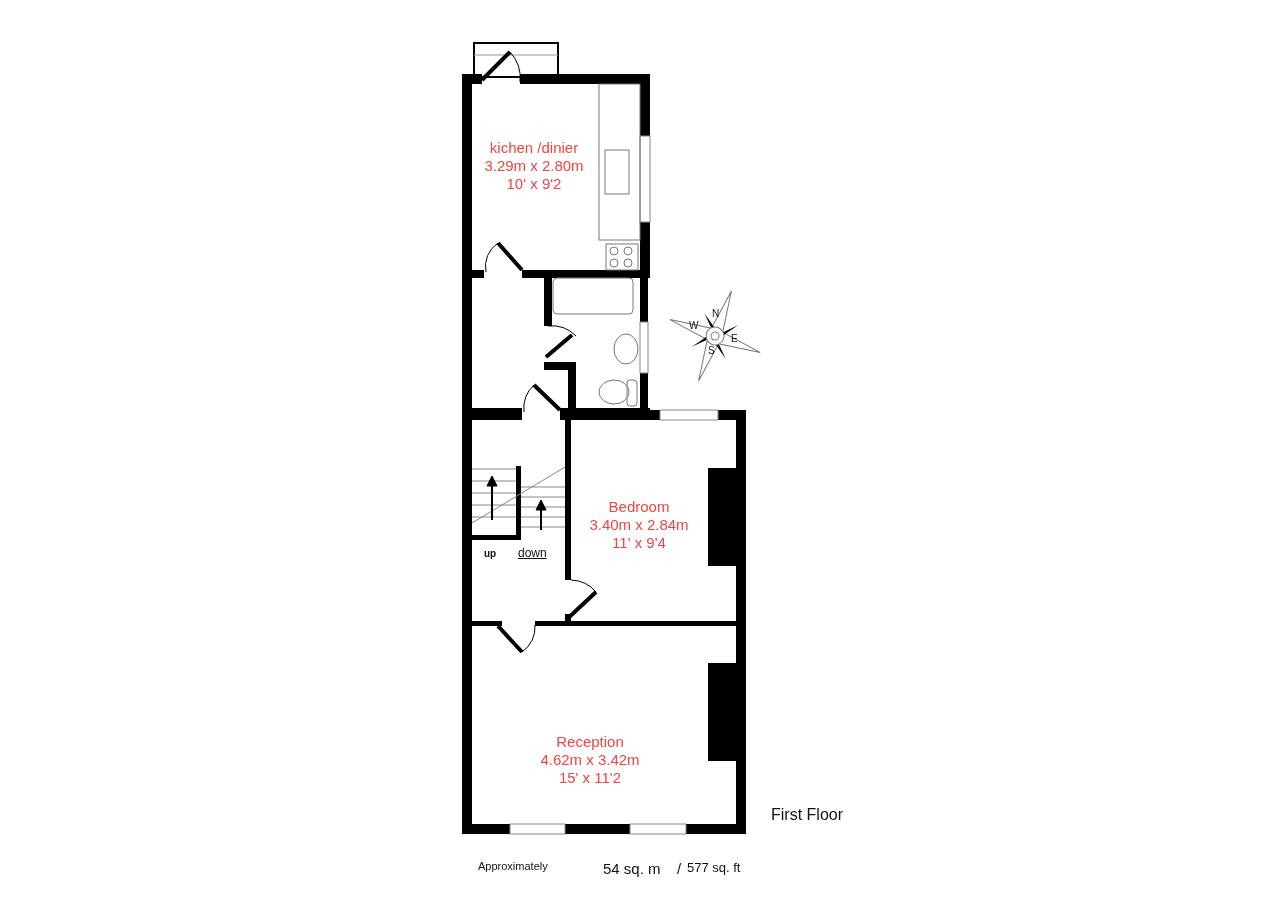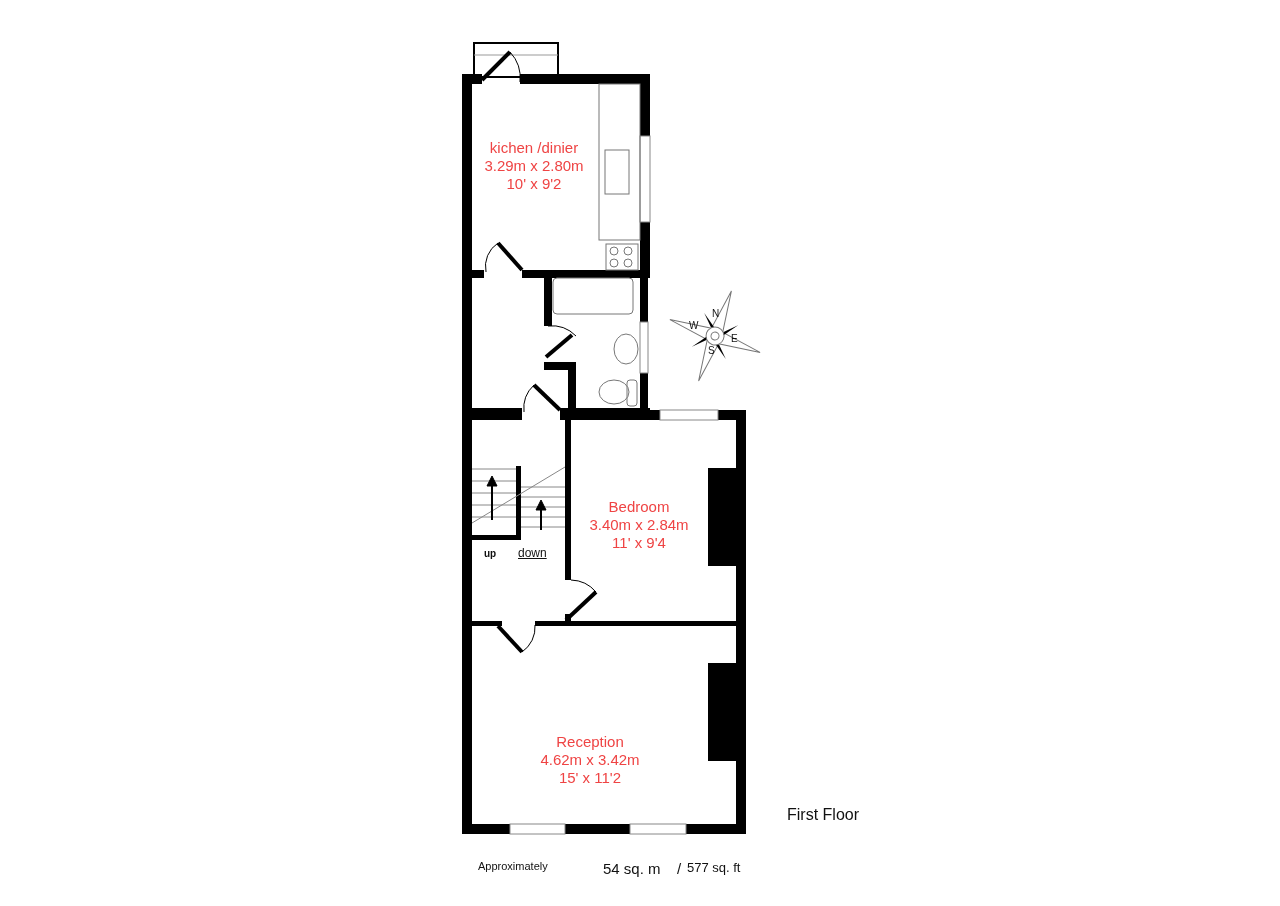--- a/index.html
+++ b/index.html
@@ -156,18 +156,18 @@
 </div>
 <div class="lbl" style="left:520px;top:733px;width:140px;">
   <div>Reception</div>
   <div>4.62m x 3.42m</div>
   <div>15' x 11'2</div>
 </div>
 
 <div class="small" style="left:484px;top:548px;font-size:10px;font-weight:bold;">up</div>
 <div class="small" style="left:518px;top:546px;font-size:12px;text-decoration:underline;">down</div>
 
-<div class="small" style="left:771px;top:806px;font-size:16px;margin-left:16px;">First Floor</div>
+<div class="small" style="left:771px;top:806px;font-size:16px;">First Floor</div>
 
 <div class="small" style="left:478px;top:860px;font-size:11px;">Approximately</div>
 <div class="small" style="left:603px;top:860px;font-size:15px;">54 sq. m</div>
 <div class="small" style="left:677px;top:860px;font-size:15px;">/</div>
 <div class="small" style="left:687px;top:860px;font-size:13px;">577 sq. ft</div>
 
 </body></html>

